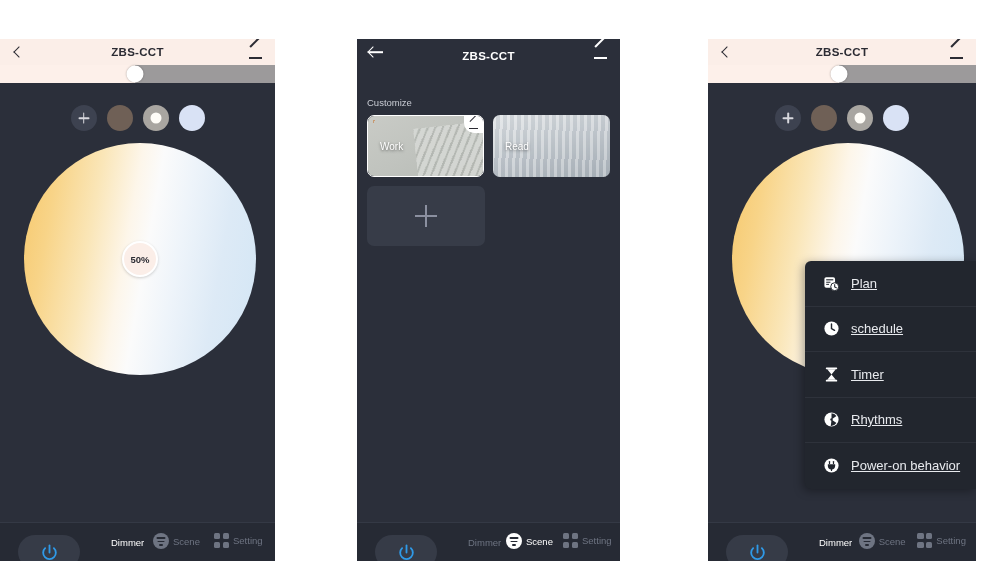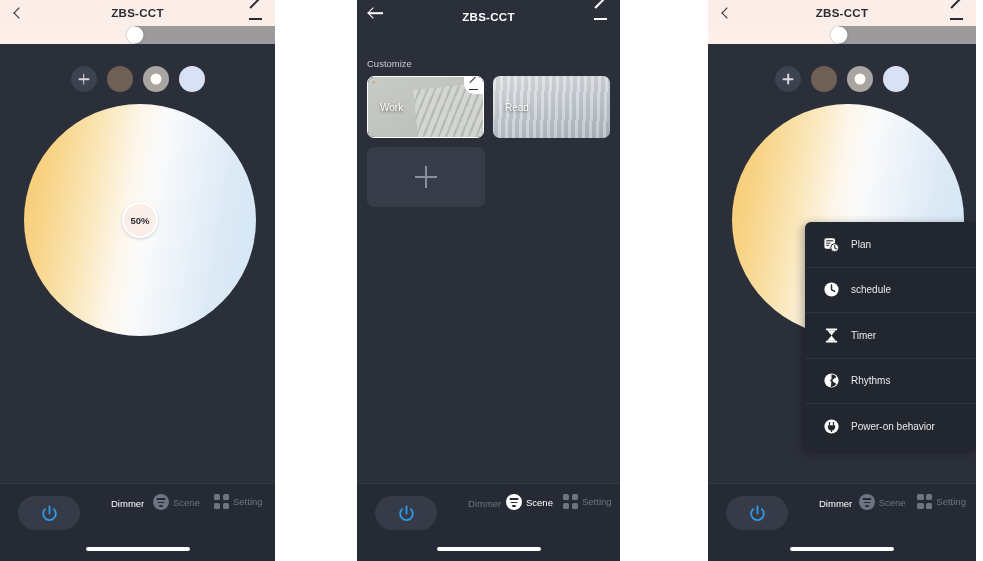--- a/index.html
+++ b/index.html
@@ -2,21 +2,21 @@
 <html><head>
 <meta charset="utf-8">
 <style>
   * { box-sizing: border-box; margin: 0; padding: 0; }
   html, body {
     width: 983px; height: 561px;
     background: #ffffff;
     font-family: "Liberation Sans", sans-serif;
     overflow: hidden;
   }
-  .stage { position: relative; width: 983px; height: 417px; background: #ffffff; }
+  .stage { position: relative; width: 983px; height: 417px; background: #ffffff; margin-top: 39px; }
 
   .phone {
     position: absolute; top: 0; height: 561px;
     background: #2b2f3a; overflow: hidden;
   }
   #panel-dimmer  { left: 0px;   width: 275px; }
   #panel-scene   { left: 357px; width: 263px; }
   #panel-plan    { left: 708px; width: 268px; }
 
   
@@ -191,21 +191,21 @@
   .menu {
     position: absolute; right: 0; top: 222px; width: 171px;
     background: #22262e; border-radius: 6px 0 0 6px; z-index: 20;
     box-shadow: -2px 2px 10px rgba(0,0,0,.35);
   }
   .menu-item {
     display: flex; align-items: center; gap: 11px; height: 45.5px; padding-left: 18px;
     border-bottom: 1px solid #2e323b;
   }
   .menu-item:last-child { border-bottom: none; }
-  .menu-item .mlabel { color: #e8eaee; font-size: 10px; }
+  .menu-item .mlabel { color: #e8eaee; font-size: 13px; text-decoration: underline; }
   .mic { width: 17px; height: 17px; flex: none; position: relative; }
 </style>
 </head>
 <body>
 
 <div class="stage">
 
   <div class="phone" id="panel-dimmer">
 
     <div class="hdr-light">

